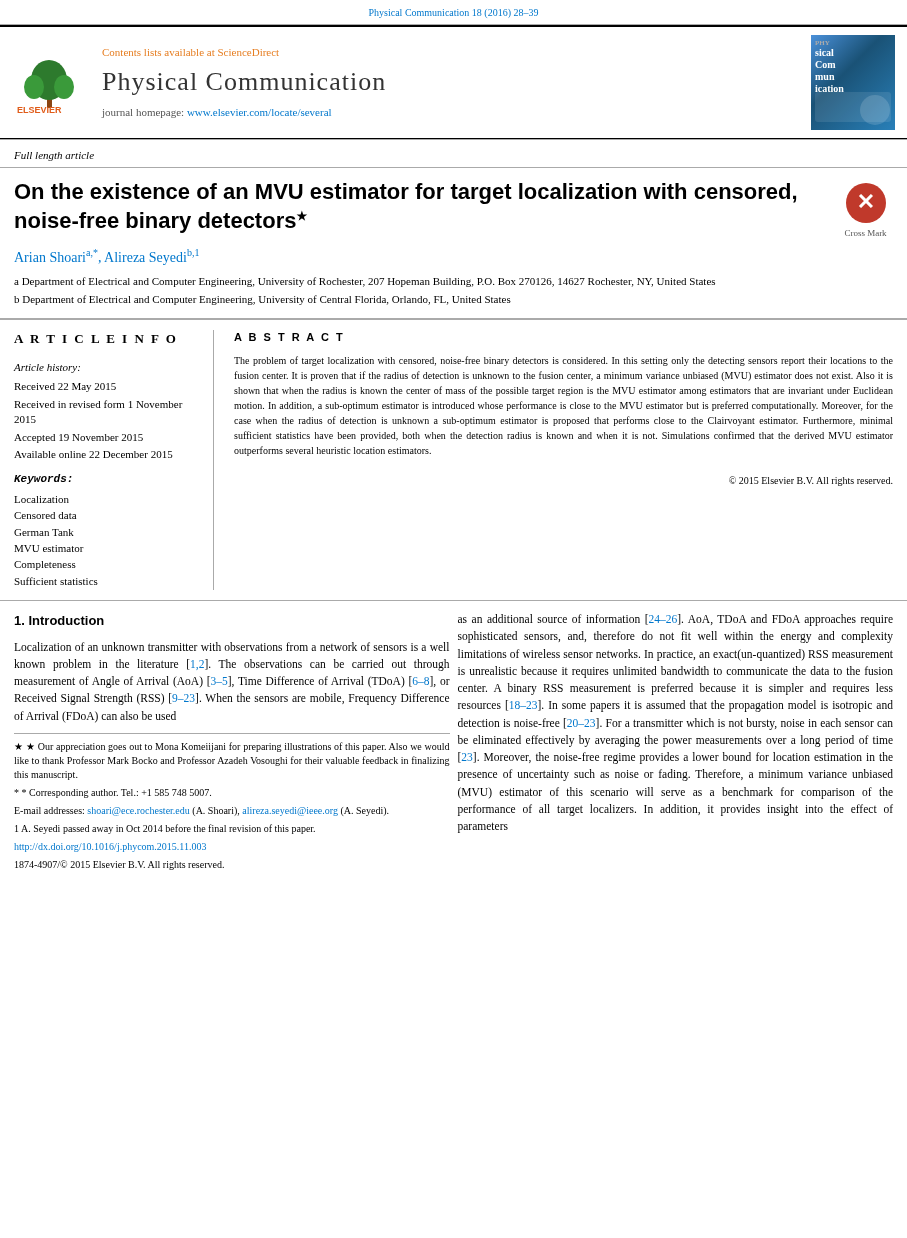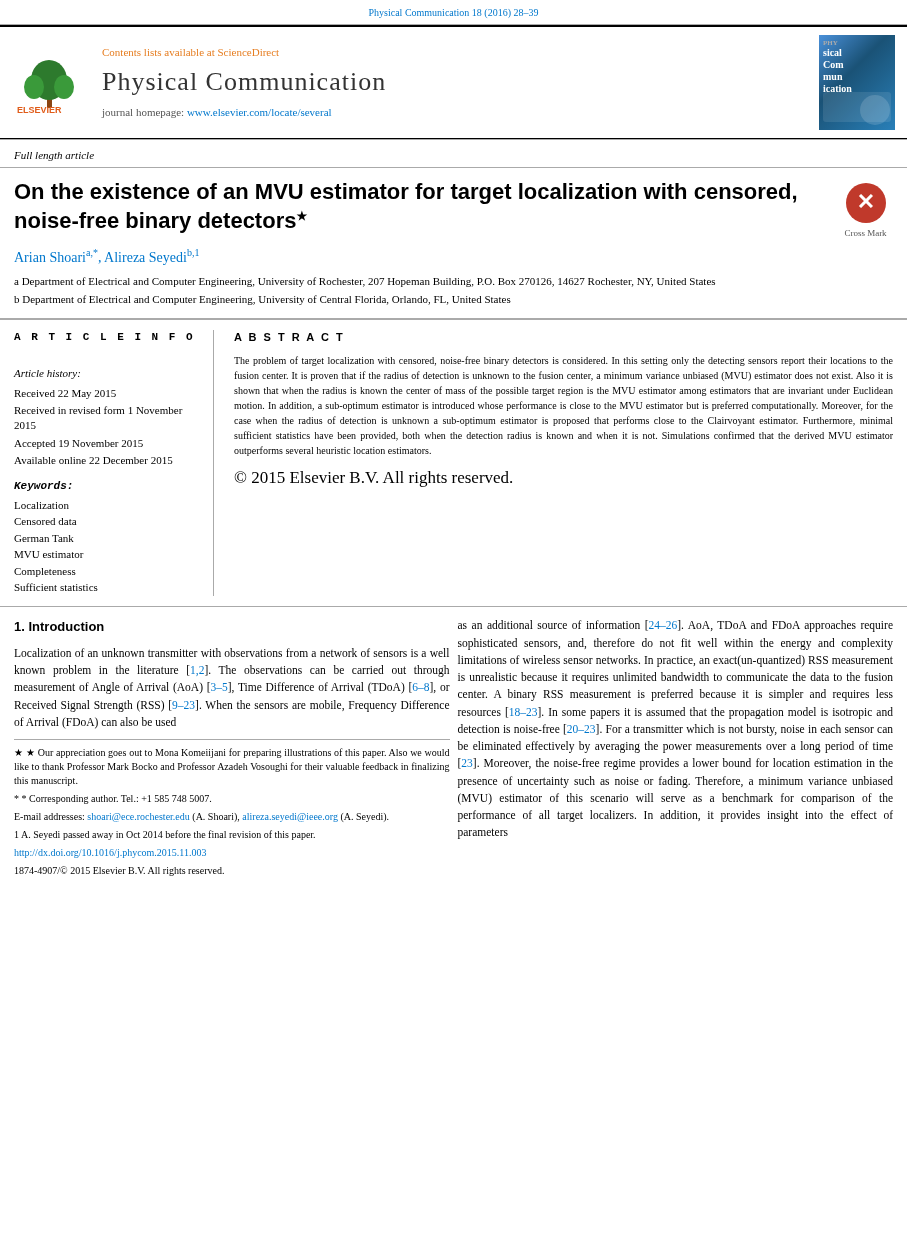--- a/index.html
+++ b/index.html
@@ -148,26 +148,26 @@
 
     .article-info {
       width: 200px;
       flex-shrink: 0;
       border-right: 1px solid #aaa;
       padding-right: 14px;
       font-size: 11px;
     }
 
     .article-info h3 {
-      font-size: 11px;
+      font-size: 13px;
       letter-spacing: 2px;
       text-transform: uppercase;
-      font-family: Liberation Mono, monospace;
-      font-weight: bold;
-      margin-bottom: 21px;
+      font-family: Liberation Serif, serif;
+      font-weight: bold;
+      margin-bottom: 12px;
     }
 
     .article-info .history-label {
       font-style: italic;
       font-size: 11px;
       margin-bottom: 4px;
     }
 
     .article-info .history-item {
       font-size: 11px;
@@ -205,23 +205,23 @@
       margin-bottom: 8px;
     }
 
     .abstract-section p {
       text-align: justify;
       line-height: 1.5;
       font-size: 10px;
     }
 
     .copyright-line {
-      text-align: left;
-      font-size: 17px;
-      margin-top: 8px;
+      text-align: right;
+      font-size: 10px;
+      margin-top: 16px;
     }
 
     .body-section {
       padding: 10px 14px;
     }
 
     .two-col-body {
       display: flex;
       gap: 8px;
     }
@@ -260,21 +260,21 @@
     .footnote-section a, .doi-link {
       color: #0077cc;
       text-decoration: none;
     }
 
     .elsevier-svg {
       width: 80px;
     }
 
     .journal-cover-img {
-      width: 76px;
+      width: 84px;
       height: 95px;
       background: linear-gradient(135deg, #4a90d9 0%, #1a5276 40%, #2980b9 100%);
       display: flex;
       flex-direction: column;
       align-items: center;
       justify-content: flex-start;
       padding: 4px;
       position: relative;
       overflow: hidden;
     }

